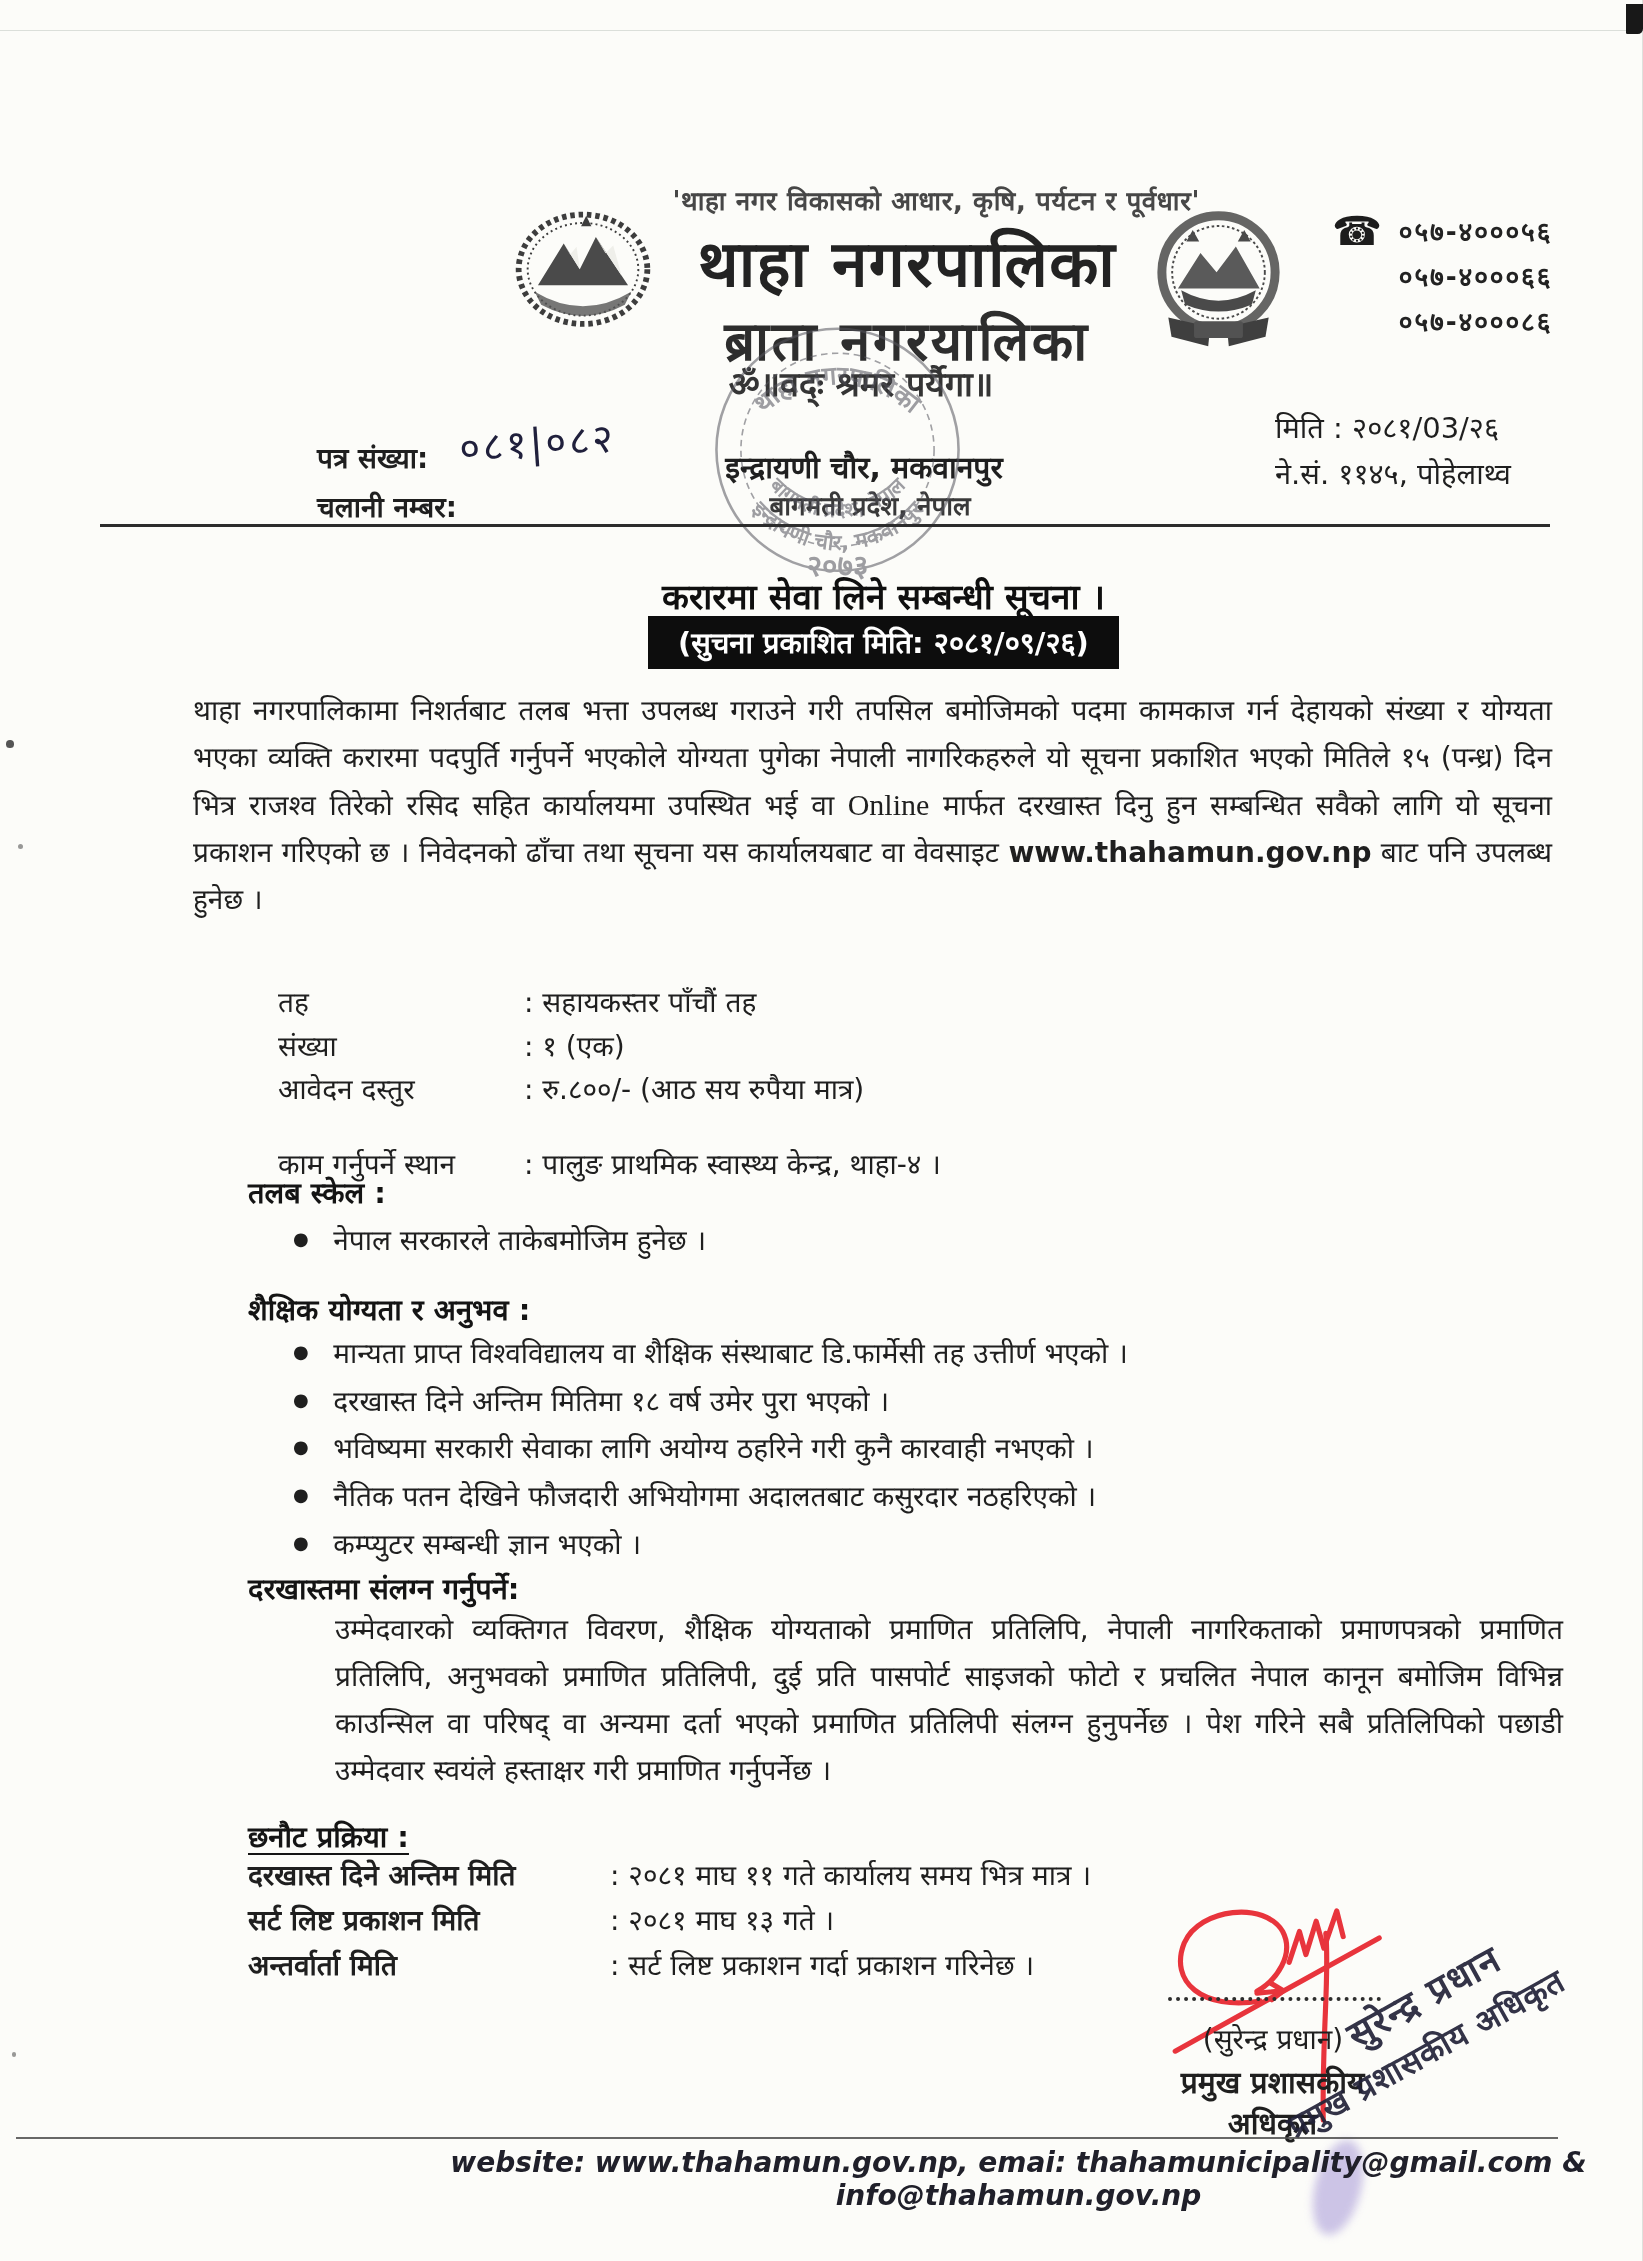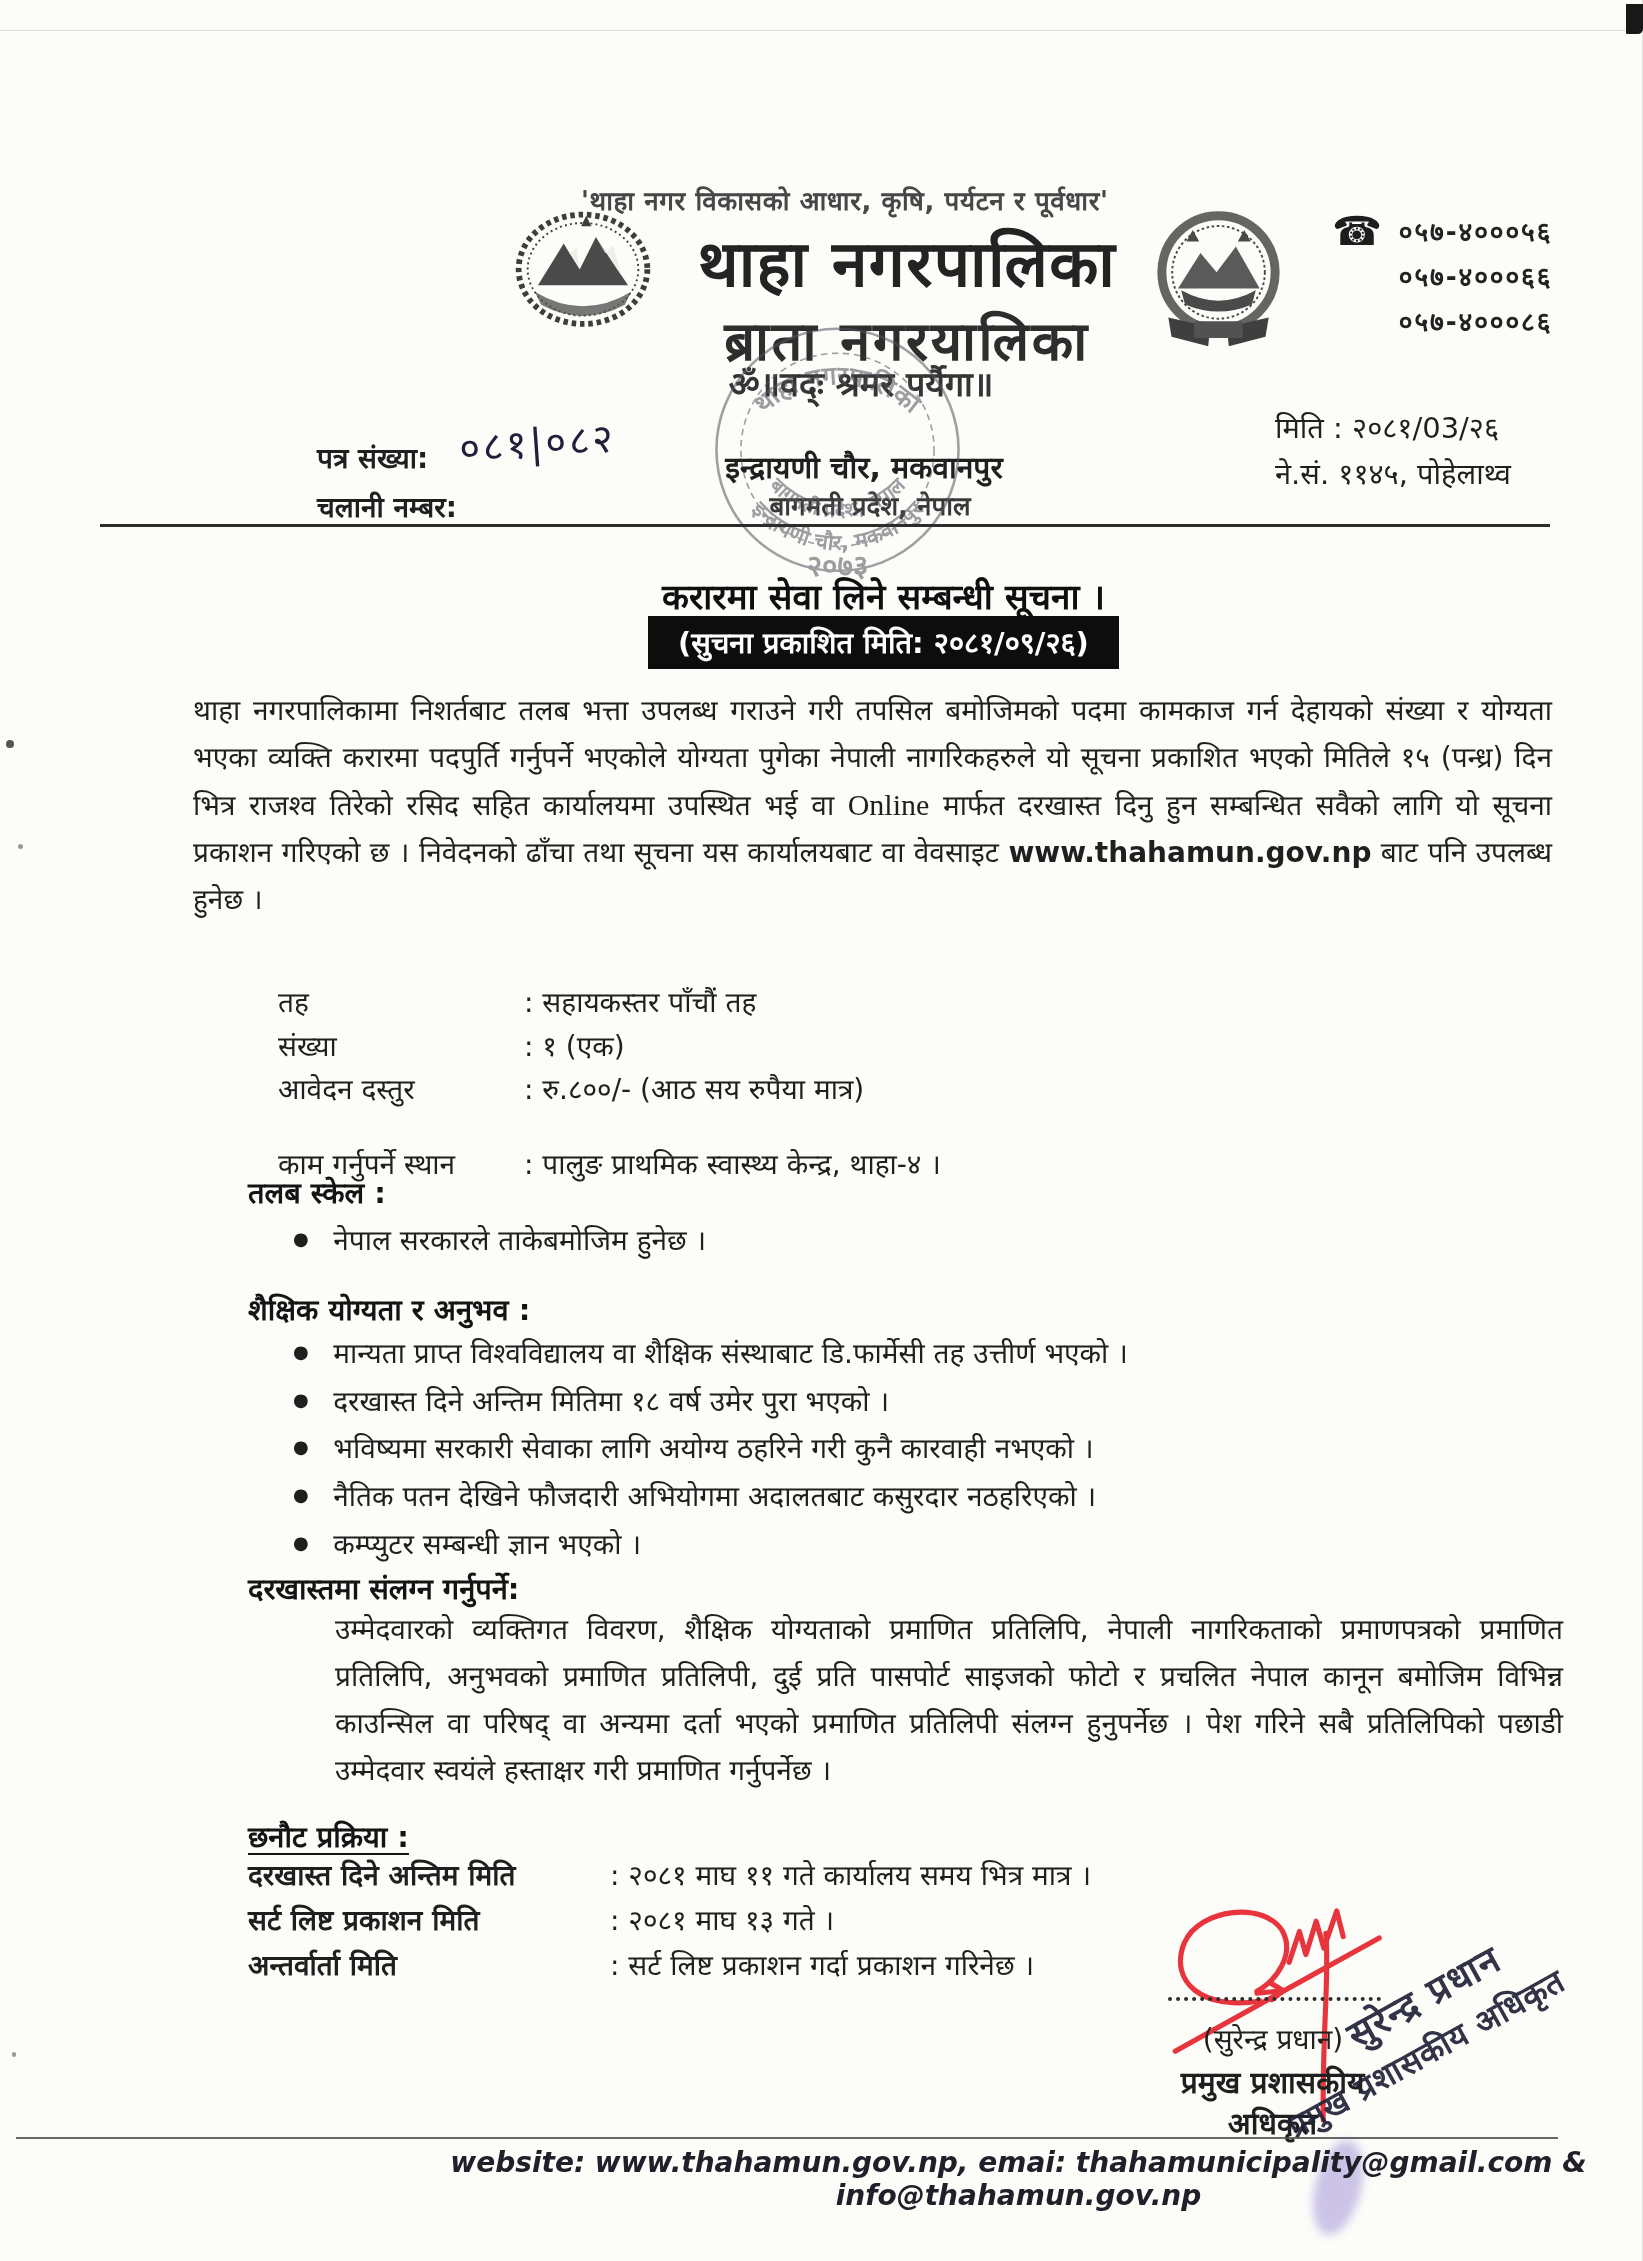--- a/index.html
+++ b/index.html
@@ -5,21 +5,21 @@
   html,body{margin:0;padding:0;background:#e8e8e8;}
   .page{position:relative;width:1644px;height:2261px;background:#fcfcf9;overflow:hidden;
         font-family:"DejaVu Sans","Liberation Sans",sans-serif;color:#1f1f1f;}
   .abs{position:absolute;}
   
   .top-hairline{left:0;top:30px;width:1644px;height:1.3px;background:#d7dbd6;opacity:.9;}
   .right-edge{right:0;top:0;width:1.9px;height:2261px;background:#d3d6d2;opacity:.7;}
   .corner-mark{left:1626px;top:3.9px;width:17.4px;height:30px;background:#181818;border-radius:0 0 5.2px 1.3px;}
   .speck{border-radius:50%;background:#555;}
   
-  .tagline{left:581px;top:182px;width:619px;text-align:left;font-size:26px;font-weight:700;color:#474747;letter-spacing:0.6px;}
+  .tagline{left:581px;top:182px;width:619px;text-align:right;font-size:26px;font-weight:700;color:#474747;letter-spacing:0.6px;}
   .muni-name{left:649px;top:218px;width:516px;text-align:center;font-size:64px;font-weight:800;color:#232323;letter-spacing:1.3px;}
   .muni-script2{left:649px;top:302px;width:516px;text-align:center;font-size:54px;font-weight:800;color:#2d2d2d;letter-spacing:2.6px;}
   .muni-script3{left:603px;top:360px;width:516px;text-align:center;font-size:34px;font-weight:700;color:#343434;}
   .office-name{left:577px;top:384px;width:516px;text-align:center;font-size:37px;font-weight:800;color:#1c1c1c;}
   .addr1{left:606px;top:446px;width:516px;text-align:center;font-size:30px;font-weight:700;}
   .addr2{left:612px;top:487px;width:516px;text-align:center;font-size:26px;font-weight:700;opacity:.88;}
   .phone-block{left:1332px;top:213px;width:271px;}
   .phone-row{display:flex;align-items:center;margin-bottom:9px;}
   .phone-icon{font-size:40px;line-height:34px;margin-right:17px;color:#1d1d1d;}
   .phone-icon.hidden-slot{visibility:hidden;}

